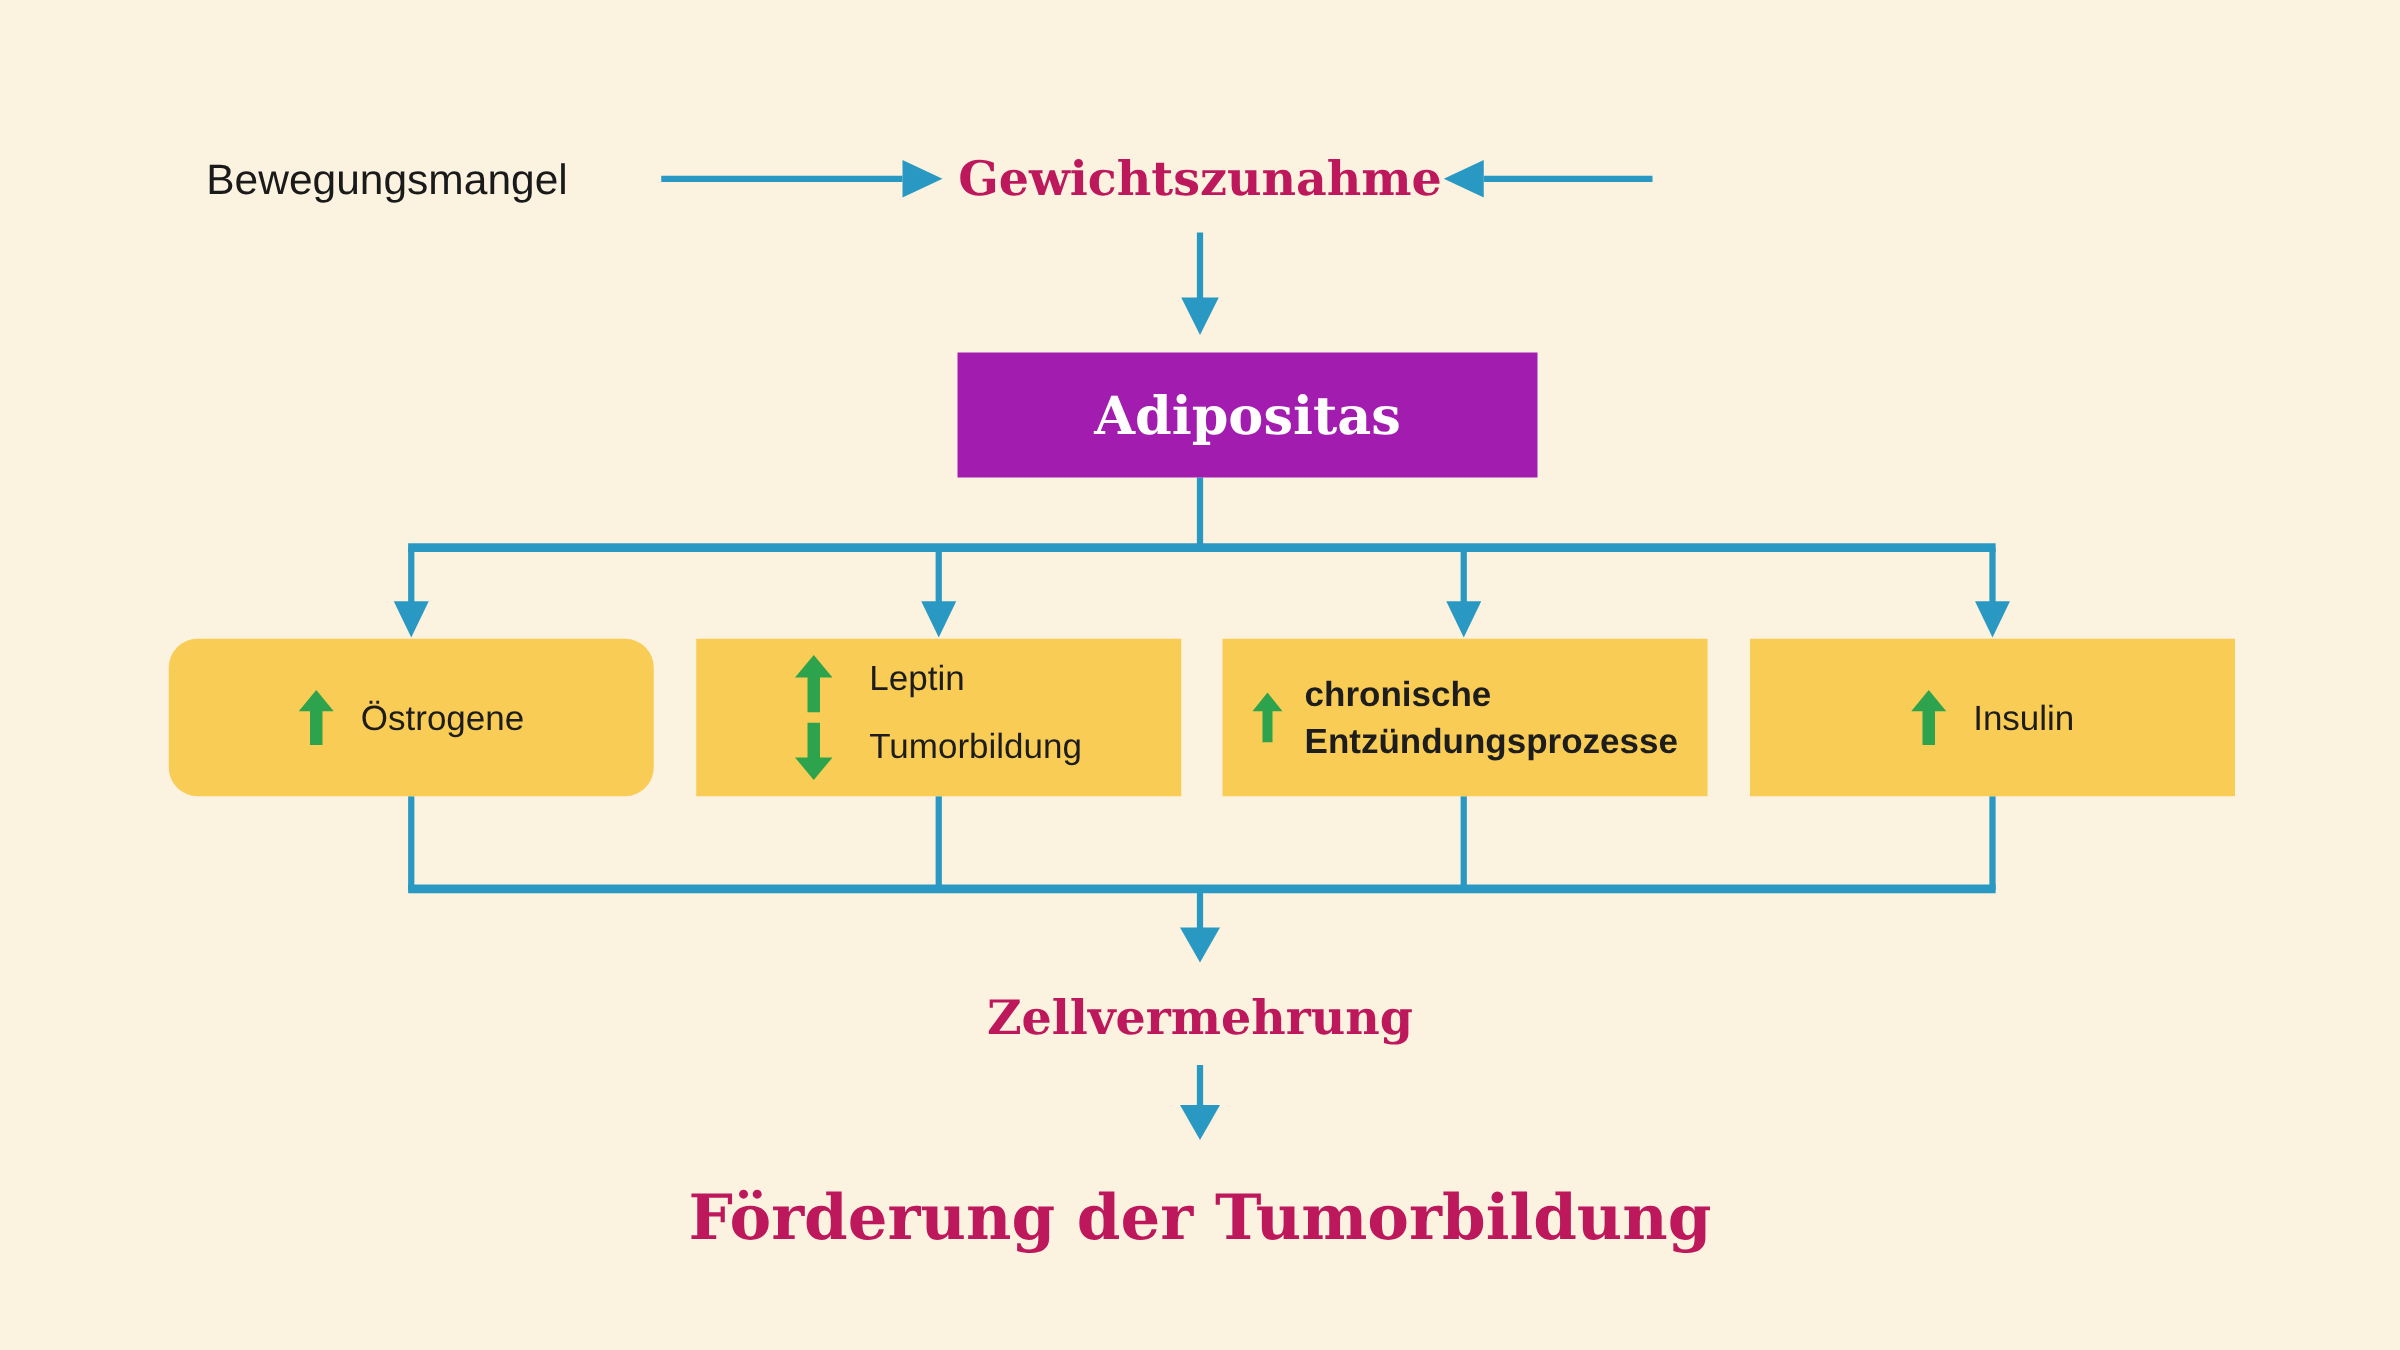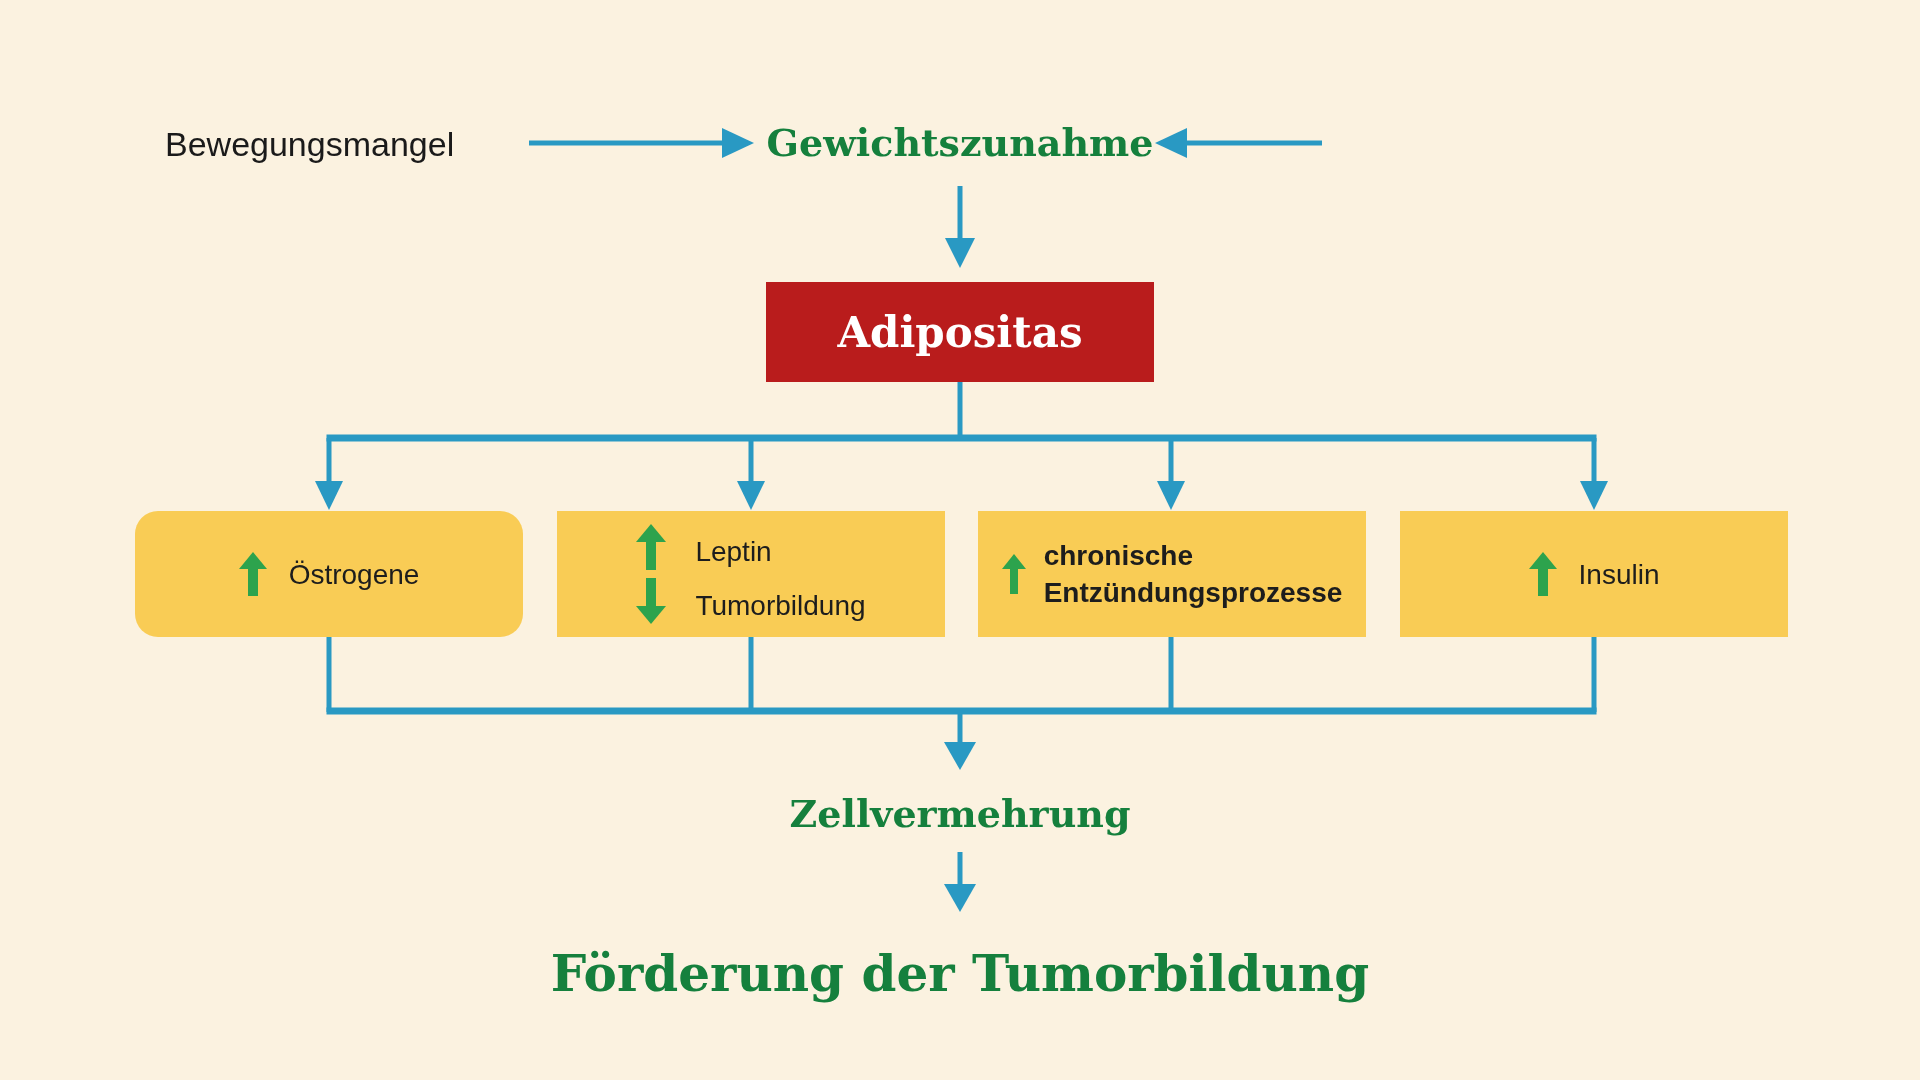--- a/index.html
+++ b/index.html
@@ -16,39 +16,39 @@
   .side-label{
     position:absolute;
     font-size:34px;
     line-height:48px;
     color:#1a1a1a;
     white-space:pre-line;
   }
   .slab{
     font-family:"DejaVu Serif", serif;
     font-weight:bold;
-    color:#15803d;
+    color:#be185d;
   }
   .center-x{left:50%;transform:translateX(-50%);white-space:nowrap;}
 
   #gewichtszunahme{position:absolute;top:120px;font-size:38px;}
   #adipositas{
-    position:absolute;left:766px;top:282px;width:388px;height:100px;
-    background:#b91c1c;color:#ffffff;
+    position:absolute;left:766px;top:282px;width:464px;height:100px;
+    background:#a21caf;color:#ffffff;
     display:flex;align-items:center;justify-content:center;
     font-size:42px;
   }
   .factor-box{
     position:absolute;top:511px;width:388px;height:126px;
     background:#F9CC55;
     display:flex;align-items:center;justify-content:center;
   }
   .factor-content{display:flex;align-items:center;gap:22px;}
   .factor-rows{display:flex;flex-direction:column;gap:8px;}
-  .factor-row{display:flex;align-items:flex-end;gap:29px;}
+  .factor-row{display:flex;align-items:flex-start;gap:29px;}
   .factor-label{
     font-size:28px;line-height:37px;color:#1d1d1d;white-space:pre-line;
   }
   #factor-box-1{left:135px;border-radius:23px;}
   #factor-box-2{left:557px;}
   #factor-box-3{left:978px;}
   #factor-box-4{left:1400px;text-align:center;}
 
   #zellvermehrung{position:absolute;top:791px;font-size:38px;}
   #foerderung{position:absolute;top:944px;font-size:50px;}

